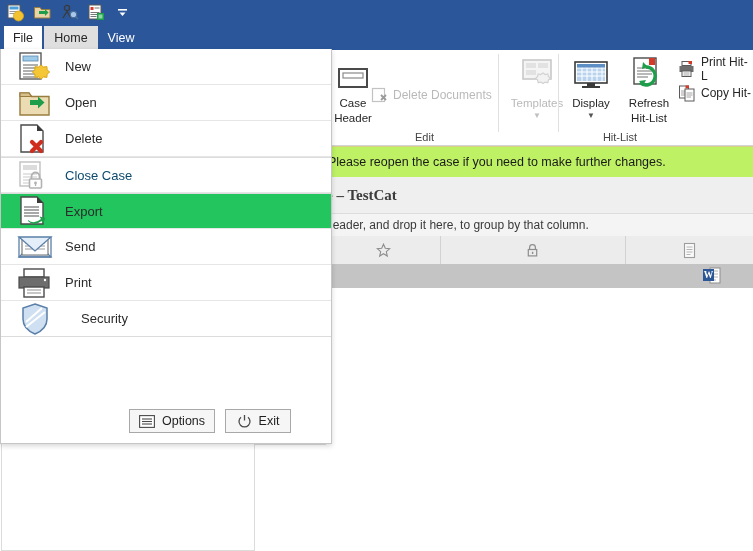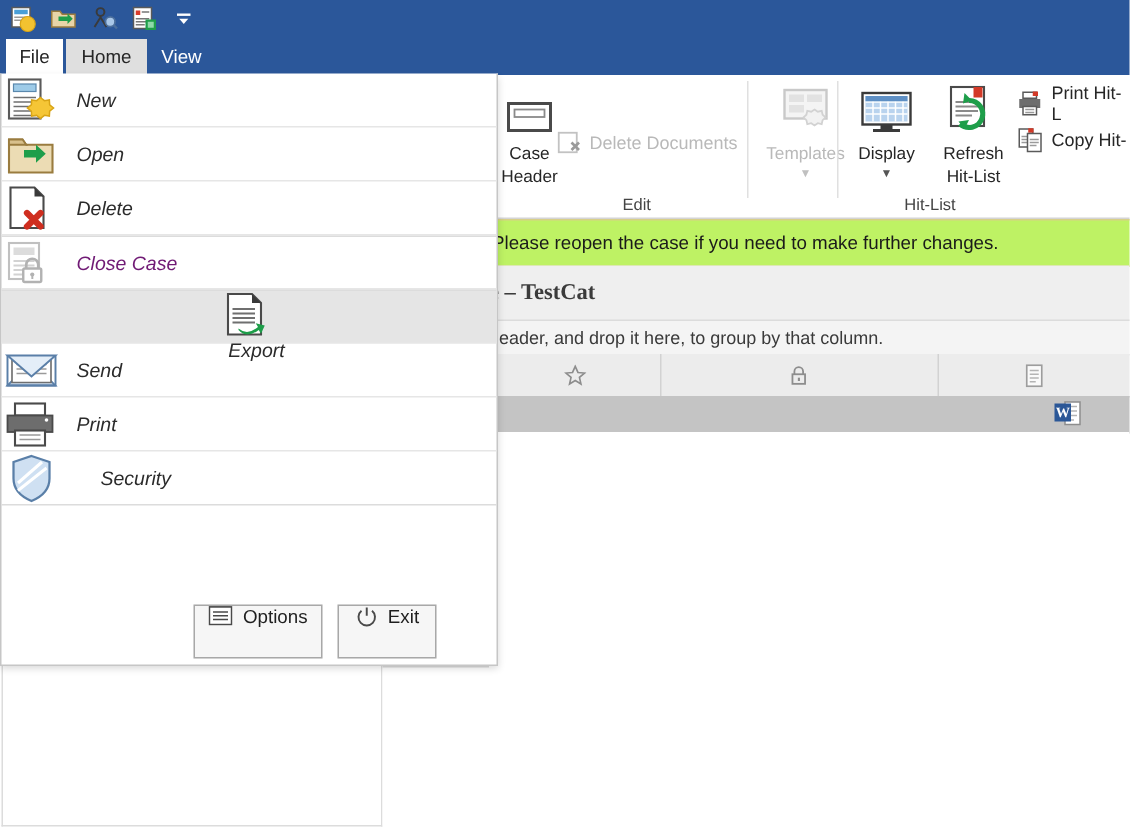--- a/index.html
+++ b/index.html
@@ -105,35 +105,35 @@
 
   
   .filemenu{
     position:absolute;left:0;top:49px;width:330px;height:394px;
     background:#ffffff;border:1px solid #c6c6c6;border-top:none;
     box-shadow:0 2px 5px rgba(0,0,0,0.16);
     z-index:40;
   }
   .mitem{
     position:relative;height:36px;display:flex;align-items:center;
-    border-bottom:1px solid #e6e6e6;box-sizing:border-box;font-style:italic;
+    border-bottom:1px solid #e6e6e6;padding-left:14px;box-sizing:border-box;
   }
   .mitem .mic{width:40px;height:36px;display:flex;align-items:center;justify-content:center;}
   .mitem .mlbl{margin-left:10px;font-size:13px;color:#2b2b2b;}
-  .mitem.hover{background:#e5e5e5;flex-direction:column;}
-  .mitem.disabled .mlbl{color:#701a75;}
+  .mitem.hover{background:#22c55e;}
+  .mitem.disabled .mlbl{color:#0c4a6e;}
   .mitem.seph{border-top:1px solid #dcdcdc;}
   .menufoot{
     position:absolute;left:0;bottom:0;width:330px;height:44px;
     display:flex;align-items:center;justify-content:flex-end;gap:10px;
     padding-right:40px;box-sizing:border-box;
   }
   .mbtn{
-    height:36px;min-width:86px;border:1px solid #a8a8a8;background:#f6f6f6;
-    display:flex;justify-content:center;gap:7px;
+    height:24px;min-width:86px;border:1px solid #a8a8a8;background:#f6f6f6;
+    display:flex;align-items:center;justify-content:center;gap:7px;
     font-size:12.5px;color:#1f1f1f;box-sizing:border-box;
   }
   
   .leftpanel{
     position:absolute;left:1px;top:444px;width:254px;height:107px;
     background:#ffffff;border:1px solid #dcdcdc;border-top:none;box-sizing:border-box;
   }
   .midpanel{
     position:absolute;left:255px;top:444px;width:71px;height:107px;
     background:#ffffff;border-top:1px solid #dcdcdc;box-sizing:border-box;

